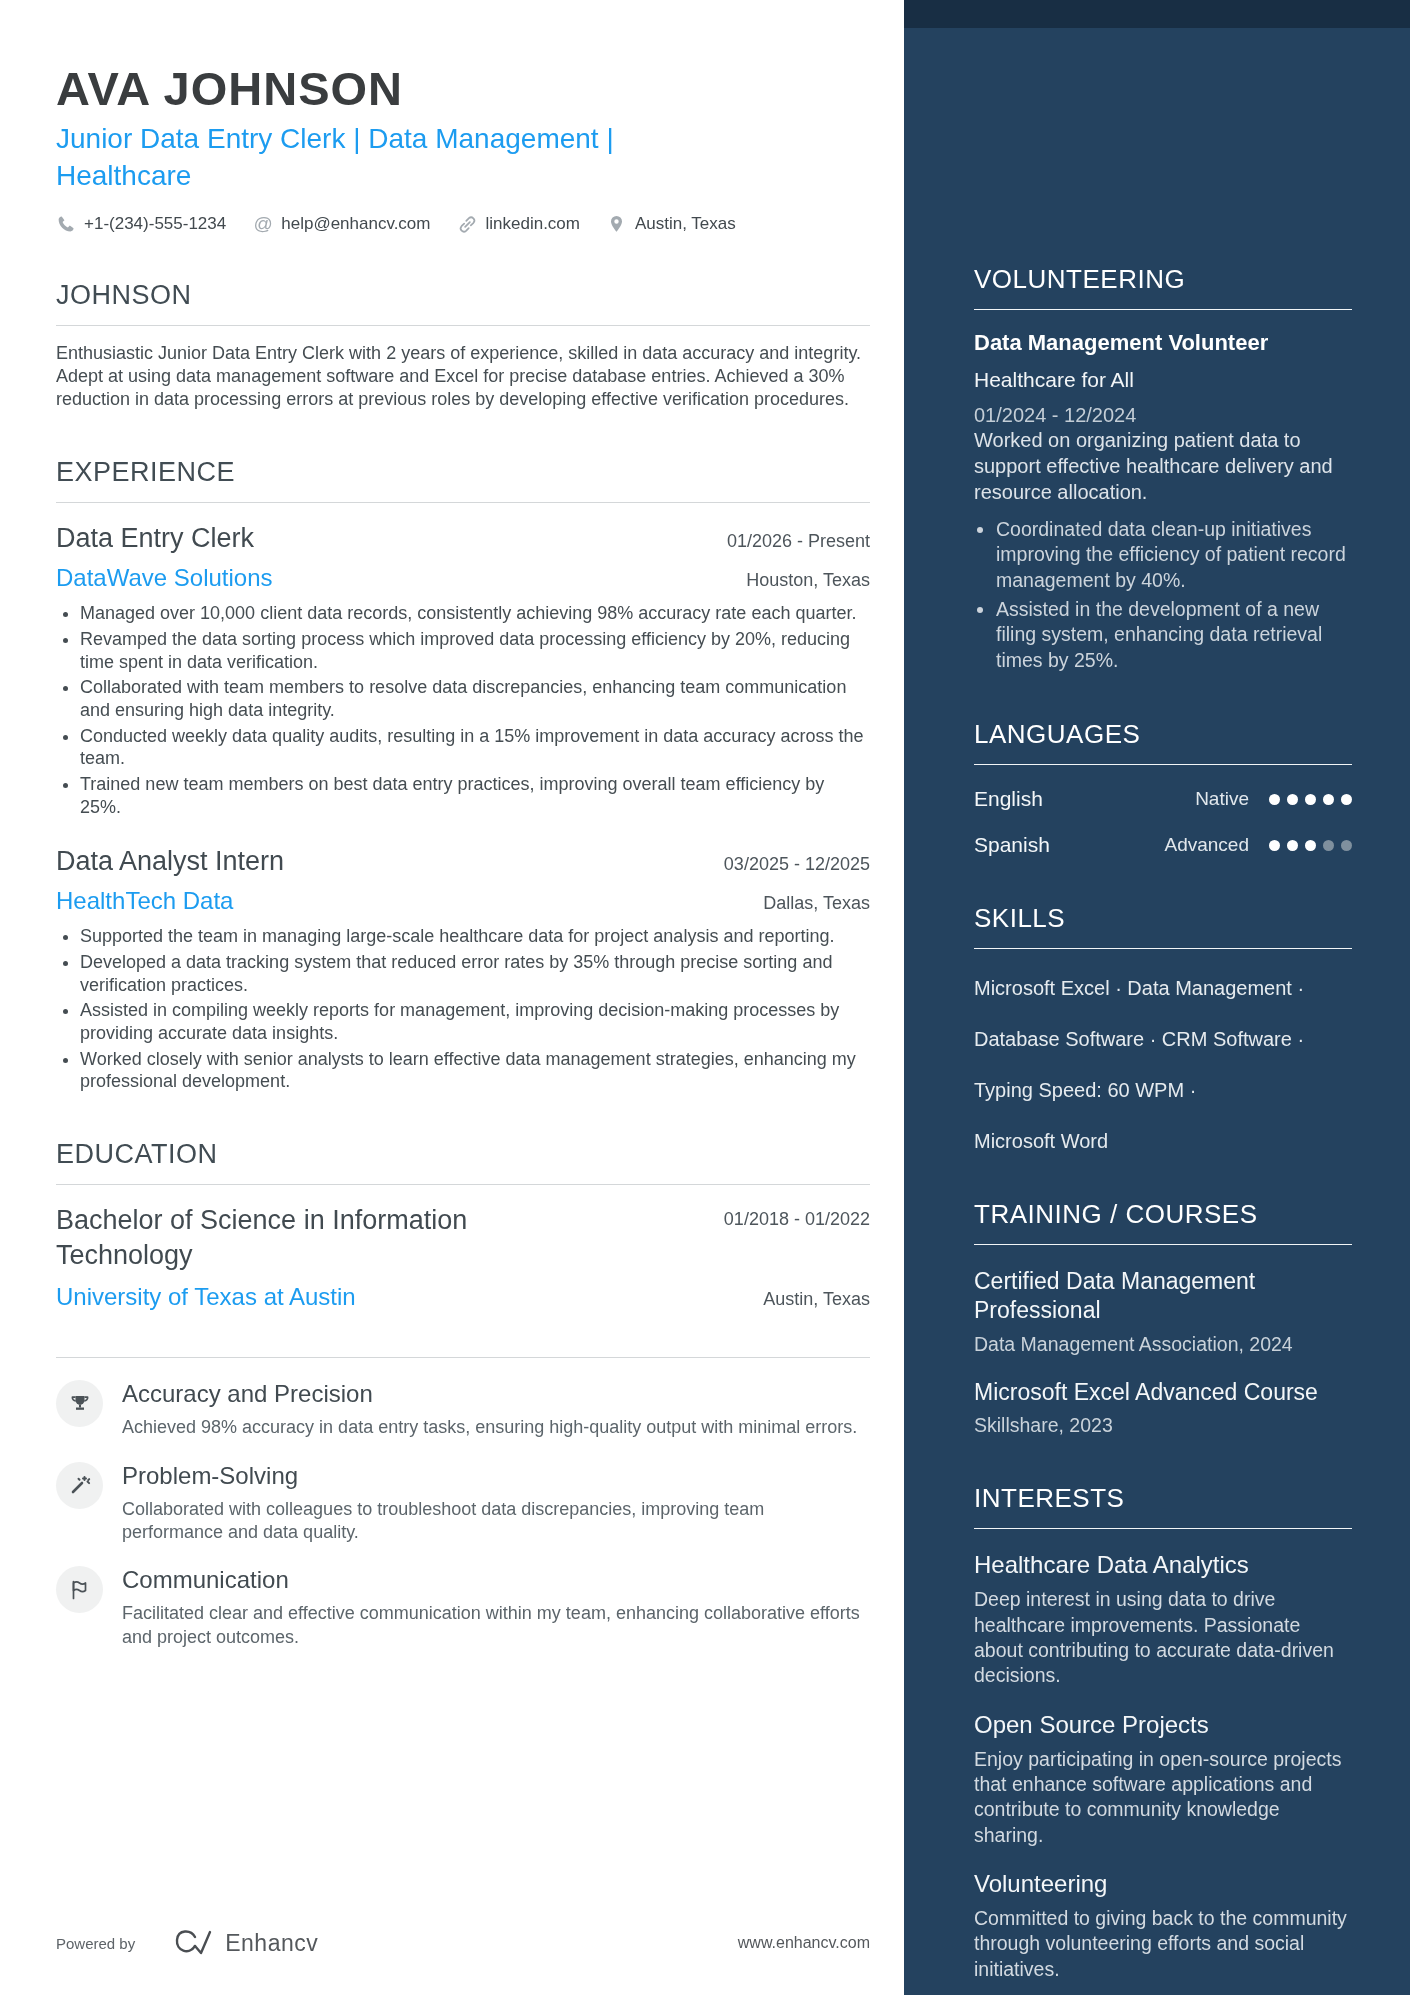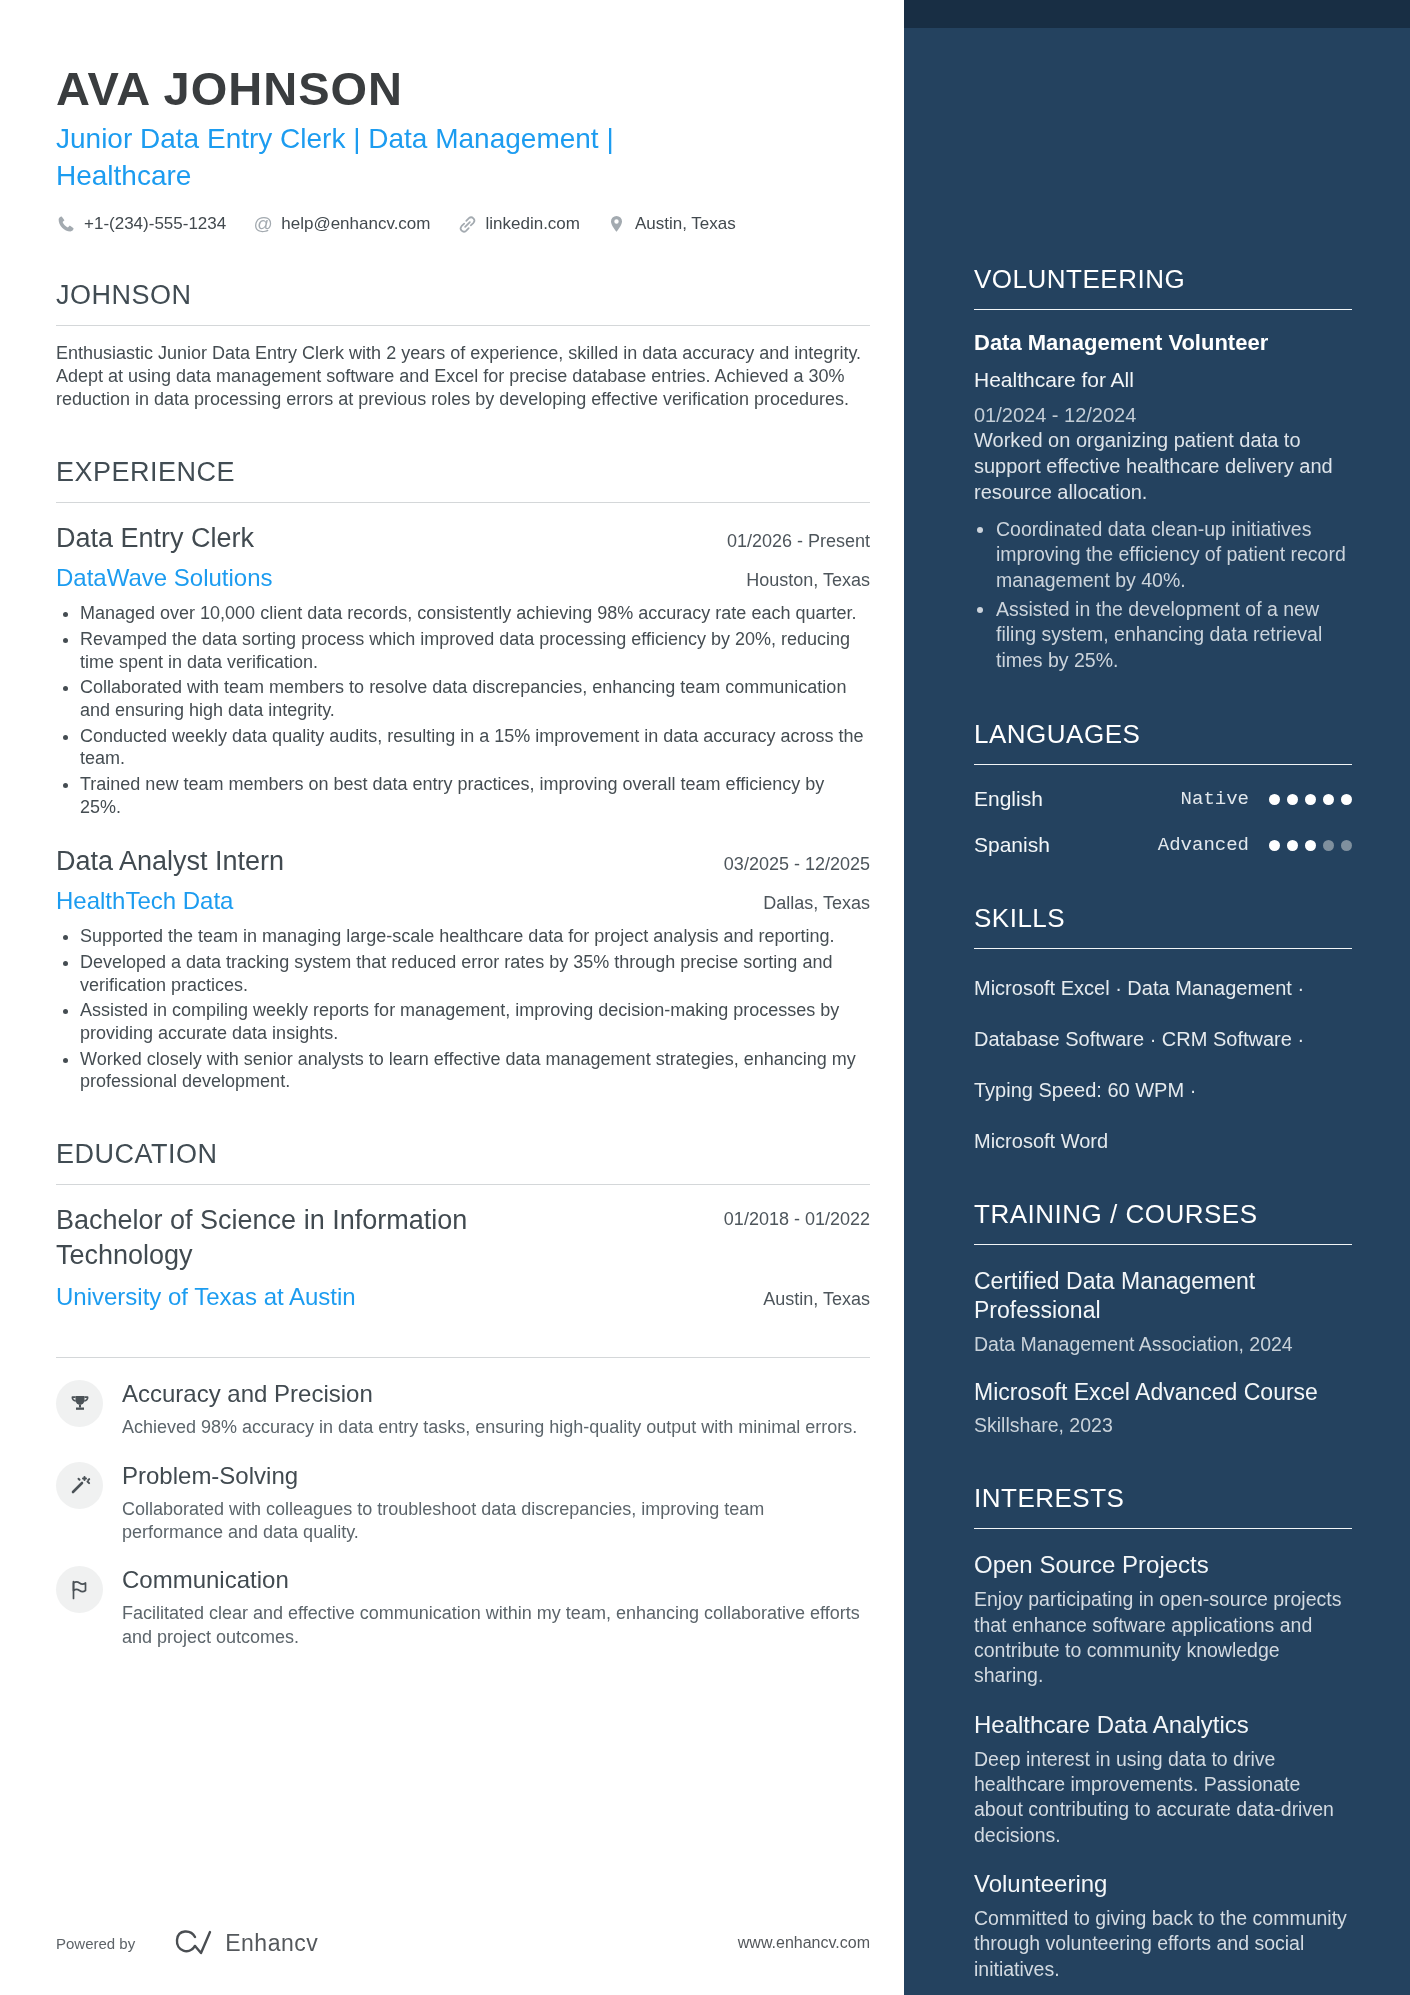--- a/index.html
+++ b/index.html
@@ -59,21 +59,21 @@
              padding-bottom:14px; border-bottom:1px solid #f2f5f7; }
   .vol-title { margin-top:20px; font-size:22px; font-weight:bold; color:#ffffff; }
   .vol-org { margin-top:12px; font-size:21px; color:#f2f5f7; }
   .vol-dates { margin-top:12px; font-size:20px; color:#c3cdd6; }
   .vol-desc { margin-top:0; font-size:20px; line-height:1.3; color:#dde3e9; }
   ul.sb-bullets { margin:12px 0 0 0; padding-left:22px; }
   ul.sb-bullets li { font-size:19.5px; line-height:1.3; color:#ccd4dc; margin:4px 0; }
 
   .lang-row { display:flex; align-items:center; margin-top:22px; }
   .lang-name { flex:1; font-size:21px; color:#f4f7f9; }
-  .lang-level { font-size:19px; color:#e2e8ed; margin-right:20px;font-family:Liberation Mono, monospace; }
+  .lang-level { font-size:19px; color:#e2e8ed; margin-right:20px; }
   .dots { display:flex; gap:7px; }
   .dot { width:11px; height:11px; border-radius:50%; background:#7f909e; }
   .dot.filled { background:#ffffff; }
 
   .skill-line { margin-top:28px; font-size:20px; color:#e6ebef; }
 
   .course { margin-top:22px; }
   .course-title { font-size:23px; line-height:1.25; color:#f4f7f9; }
   .course-detail { margin-top:8px; font-size:19.5px; color:#c9d2da; }
 
@@ -296,26 +296,26 @@
         </div>
         <div class="course">
           <div class="course-title">Microsoft Excel Advanced Course</div>
           <div class="course-detail">Skillshare, 2023</div>
         </div>
       </div>
 
       <div class="sb-section">
         <div class="sb-head">INTERESTS</div>
         <div class="interest">
+          <div class="int-title">Healthcare Data Analytics</div>
+          <div class="int-desc">Deep interest in using data to drive healthcare improvements. Passionate about contributing to accurate data-driven decisions.</div>
+        </div>
+        <div class="interest">
           <div class="int-title">Open Source Projects</div>
           <div class="int-desc">Enjoy participating in open-source projects that enhance software applications and contribute to community knowledge sharing.</div>
-        </div>
-        <div class="interest">
-          <div class="int-title">Healthcare Data Analytics</div>
-          <div class="int-desc">Deep interest in using data to drive healthcare improvements. Passionate about contributing to accurate data-driven decisions.</div>
         </div>
         <div class="interest">
           <div class="int-title">Volunteering</div>
           <div class="int-desc">Committed to giving back to the community through volunteering efforts and social initiatives.</div>
         </div>
       </div>
 
     </div>
   </div>
 

